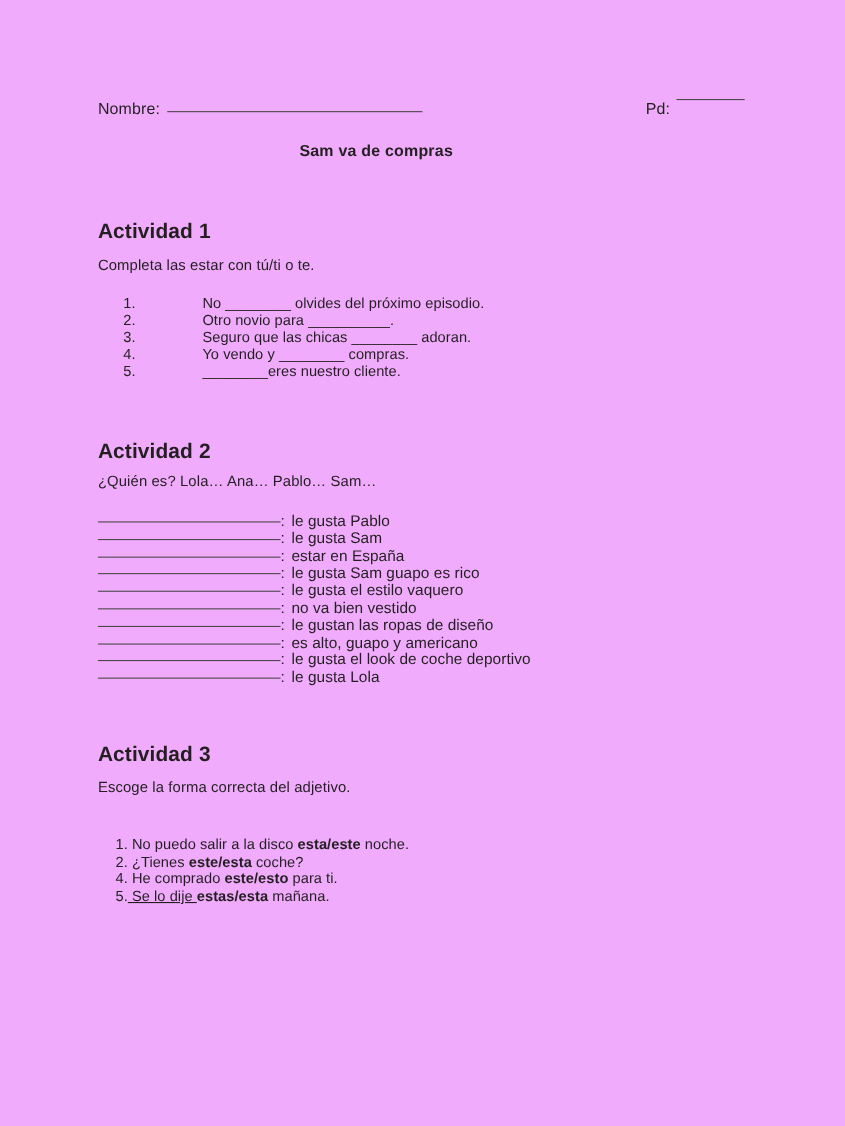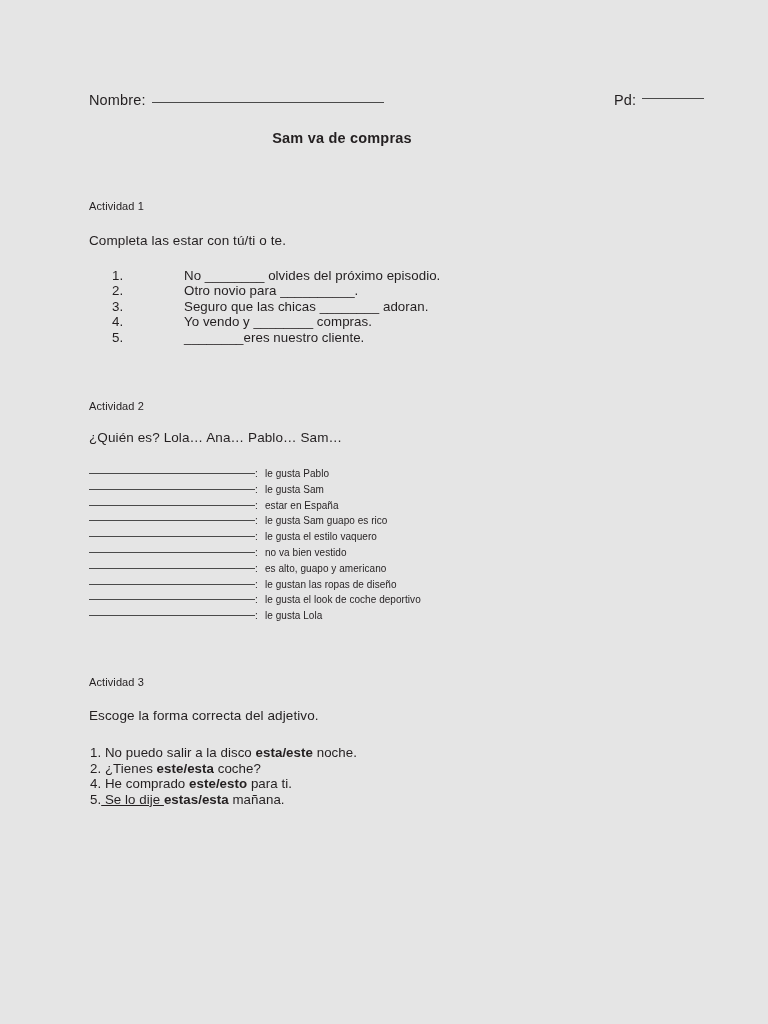--- a/index.html
+++ b/index.html
@@ -13,21 +13,21 @@
     position: relative;
     font-family: "Liberation Sans", sans-serif;
     color: #231f20;
     -webkit-font-smoothing: antialiased;
   }
   .page {
     position: absolute;
     left: 0; top: 0;
     width: 768px;
     height: 1024px;
-    background: #e5e5e5;
+    background: #f0abfc;
     overflow: hidden;
   }
 
   
   .header-row {
     position: absolute;
     left: 89px;
     top: 92px;
     width: 590px;
     height: 22px;
@@ -35,24 +35,24 @@
   .nombre-group {
     position: absolute;
     left: 0;
     top: 0;
     display: flex;
     align-items: baseline;
     white-space: nowrap;
   }
   .pd-group {
     position: absolute;
-    left: 525px;
+    left: 498px;
     top: 0;
     display: flex;
-    align-items: center;
+    align-items: flex-start;
     white-space: nowrap;
   }
   .field-label {
     font-size: 14.5px;
     letter-spacing: 0.15px;
   }
   .rule {
     display: inline-block;
     border-bottom: 1.6px solid #4a4a4a;
     margin-left: 6px;
@@ -71,22 +71,22 @@
     text-align: center;
     font-size: 14.5px;
     font-weight: bold;
     letter-spacing: 0.2px;
   }
 
   
   .section-heading {
     position: absolute;
     left: 89px;
-    font-size: 11px;
-    font-weight: normal;
+    font-size: 19px;
+    font-weight: bold;
     letter-spacing: 0.1px;
     white-space: nowrap;
   }
   .section-prompt {
     position: absolute;
     left: 89px;
     font-size: 13.5px;
     letter-spacing: 0.1px;
     white-space: nowrap;
   }
@@ -131,21 +131,21 @@
   
   .act2-rows {
     position: absolute;
     left: 89px;
     top: 466px;
   }
   .act2-row {
     position: relative;
     height: 15.8px;
     line-height: 15.8px;
-    font-size: 10px;
+    font-size: 14px;
     white-space: nowrap;
   }
   .act2-blank {
     display: inline-block;
     width: 166px;
     border-bottom: 1.5px solid #4a4a4a;
     position: relative;
     top: -3px;
   }
   .act2-colon {
@@ -155,21 +155,21 @@
   }
   .act2-clue {
     letter-spacing: 0.05px;
   }
 
   
   .act3-list {
     position: absolute;
     left: 89px;
     top: 744px;
-    margin: 1px;
+    margin: 16px;
     padding: 0;
     list-style: none;
   }
   .act3-list li {
     height: 15.6px;
     line-height: 15.6px;
     font-size: 13.3px;
     white-space: nowrap;
     letter-spacing: 0.05px;
   }
@@ -222,22 +222,22 @@
 
   <div class="section-heading" id="act2-heading">Actividad 2</div>
   <div class="section-prompt" id="act2-prompt">¿Quién es? Lola… Ana… Pablo… Sam…</div>
   <div class="act2-rows" id="act2-rows">
       <div class="act2-row"><span class="act2-blank"></span><span class="act2-colon">:</span><span class="act2-clue">le gusta Pablo</span></div>
       <div class="act2-row"><span class="act2-blank"></span><span class="act2-colon">:</span><span class="act2-clue">le gusta Sam</span></div>
       <div class="act2-row"><span class="act2-blank"></span><span class="act2-colon">:</span><span class="act2-clue">estar en España</span></div>
       <div class="act2-row"><span class="act2-blank"></span><span class="act2-colon">:</span><span class="act2-clue">le gusta Sam guapo es rico</span></div>
       <div class="act2-row"><span class="act2-blank"></span><span class="act2-colon">:</span><span class="act2-clue">le gusta el estilo vaquero</span></div>
       <div class="act2-row"><span class="act2-blank"></span><span class="act2-colon">:</span><span class="act2-clue">no va bien vestido</span></div>
+      <div class="act2-row"><span class="act2-blank"></span><span class="act2-colon">:</span><span class="act2-clue">le gustan las ropas de diseño</span></div>
       <div class="act2-row"><span class="act2-blank"></span><span class="act2-colon">:</span><span class="act2-clue">es alto, guapo y americano</span></div>
-      <div class="act2-row"><span class="act2-blank"></span><span class="act2-colon">:</span><span class="act2-clue">le gustan las ropas de diseño</span></div>
       <div class="act2-row"><span class="act2-blank"></span><span class="act2-colon">:</span><span class="act2-clue">le gusta el look de coche deportivo</span></div>
       <div class="act2-row"><span class="act2-blank"></span><span class="act2-colon">:</span><span class="act2-clue">le gusta Lola</span></div>
     </div>
 
   <div class="section-heading" id="act3-heading">Actividad 3</div>
   <div class="section-prompt" id="act3-prompt">Escoge la forma correcta del adjetivo.</div>
   <ol class="act3-list" id="act3-list">
       <li><span>1.</span><span style="white-space: pre;"> No puedo salir a la disco </span><b>esta/este</b><span style="white-space: pre;"> noche.</span></li>
       <li><span>2.</span><span style="white-space: pre;"> ¿Tienes </span><b>este/esta</b><span style="white-space: pre;"> coche?</span></li>
       <li><span>4.</span><span style="white-space: pre;"> He comprado </span><b>este/esto</b><span style="white-space: pre;"> para ti.</span></li>

